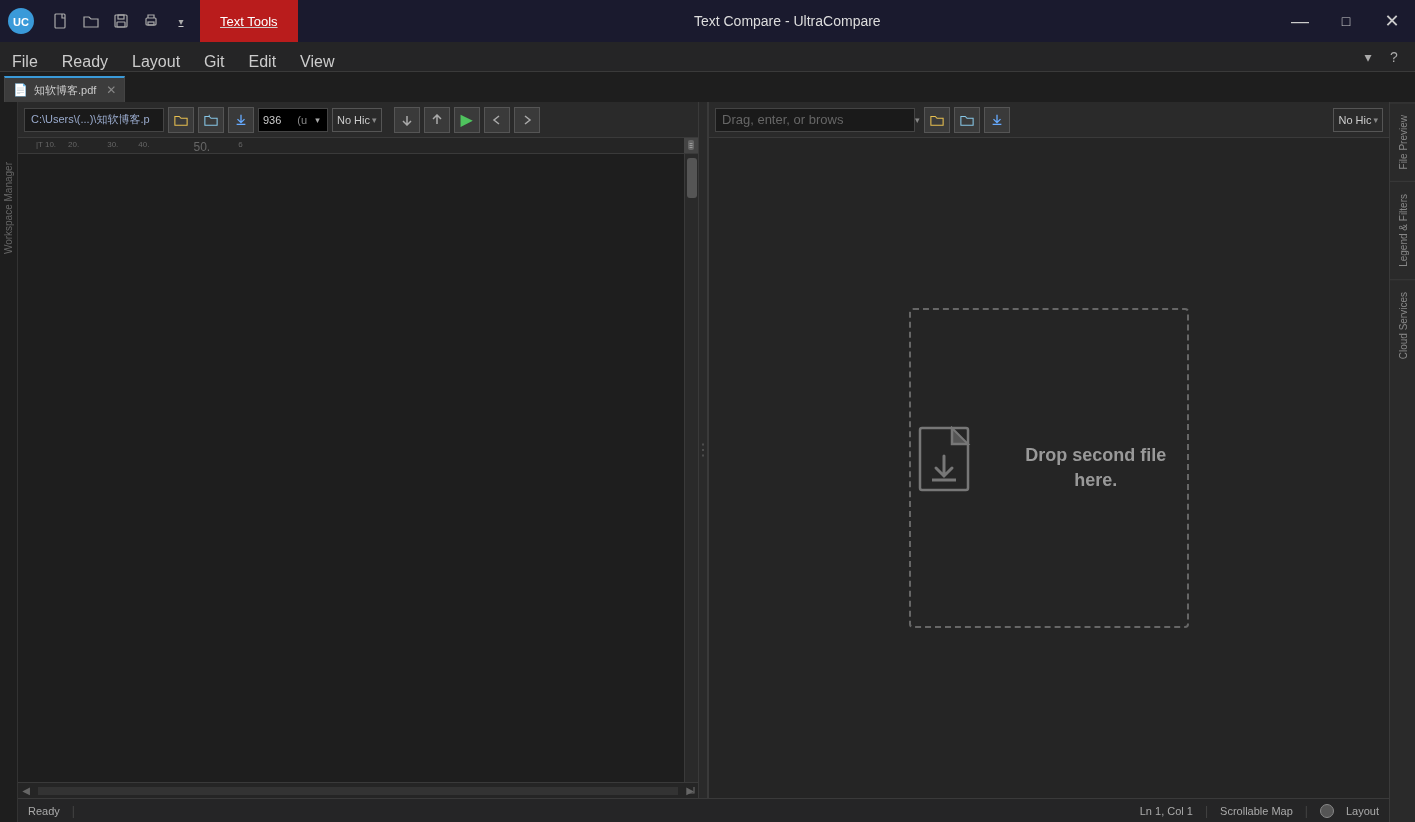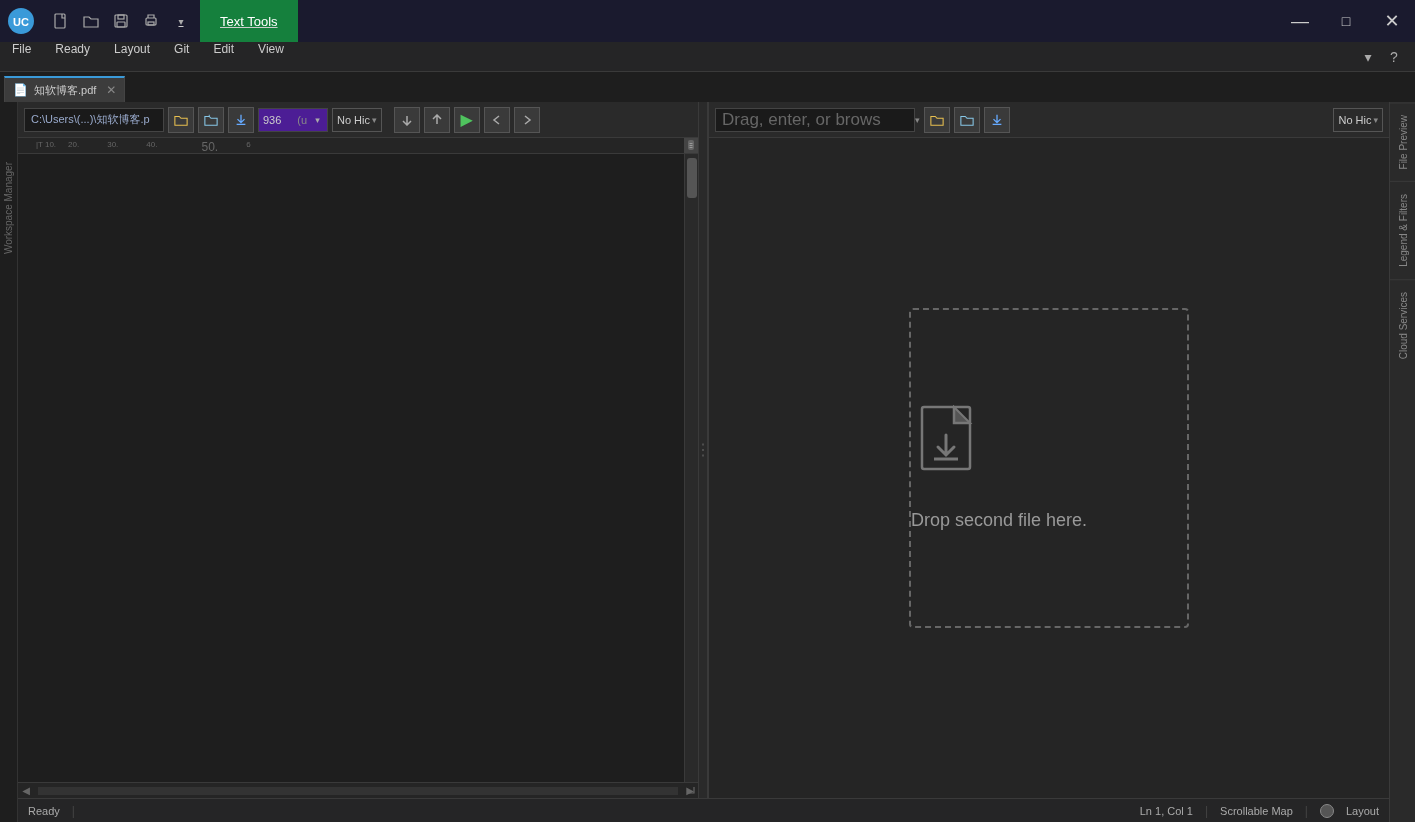--- a/index.html
+++ b/index.html
@@ -55,21 +55,21 @@
       display: flex;
       align-items: center;
       justify-content: center;
       color: #aaa;
       font-size: 16px;
       cursor: pointer;
     }
     #text-tools-tab {
       height: 42px;
       padding: 0 20px;
-      background: #15803d;
+      background: #b91c1c;
       color: #fff;
       display: flex;
       align-items: center;
       font-size: 13px;
       font-weight: 500;
       cursor: pointer;
     }
     #title-center {
       flex: 1;
       text-align: center;
@@ -98,23 +98,23 @@
       background: #252526;
       display: flex;
       align-items: center;
       border-bottom: 1px solid #3a3a3a;
       flex-shrink: 0;
     }
     .menu-item {
       padding: 0 12px;
       height: 100%;
       display: flex;
-      align-items: flex-start;
+      align-items: flex-end;
       color: #ccc;
-      font-size: 12px;
+      font-size: 16px;
       cursor: pointer;
     }
     #menu-bar-right {
       margin-left: auto;
       display: flex;
       align-items: center;
       padding-right: 8px;
     }
     .menu-icon-btn {
       width: 26px;
@@ -278,25 +278,26 @@
       align-items: center;
       justify-content: center;
       background: #252525;
     }
     .drop-zone {
       width: 280px;
       height: 320px;
       border: 2px dashed #666;
       border-radius: 4px;
       display: flex;
-      flex-direction: column;
-      align-items: flex-start;
+      flex-direction: row;
+      align-items: center;
       justify-content: center;
       color: #888;
       gap: 16px;
+      font-weight: bold;
     }
     .drop-icon {
       width: 80px;
       height: 90px;
       display: flex;
       align-items: center;
       justify-content: center;
     }
     .drop-text {
       font-size: 18px;
@@ -435,21 +436,21 @@
       display: flex;
       align-items: center;
       min-width: 140px;
       max-width: 180px;
       overflow: hidden;
       white-space: nowrap;
     }
 
     .count-display {
       height: 24px;
-      background: #4c1d95;
+      background: #000000;
       border: 1px solid #444;
       color: #ccc;
       font-size: 11px;
       padding: 0 4px;
       display: flex;
       align-items: center;
       gap: 8px;
       width: 70px;
     }
   </style>
@@ -491,20 +492,23 @@
           </svg>
       </div>
       <div class="tb-icon">
         <span style="font-size:10px; color:#aaa">▾</span>
       </div>
     </div>
     <div id="text-tools-tab">
       <span>Text Tools</span>
     </div>
   </div>
+  <div id="title-center">
+    <span>Text Compare - UltraCompare</span>
+  </div>
   <div id="window-controls">
     <div class="win-btn">
       <span>—</span>
     </div>
     <div class="win-btn">
       <span style="font-size:14px">□</span>
     </div>
     <div class="win-btn close">
       <span>✕</span>
     </div>
@@ -611,21 +615,21 @@
             </div>
           </div>
         </div>
 
         <div id="ruler">
           <div style="position:absolute;left:18px;top:0;height:16px;display:flex;align-items:flex-end;">
             <div style="display:flex;gap:0;">
               <span style="font-size:8px;color:#666;margin-right:2px;">|T</span>
               <span style="font-size:8px;color:#666;margin-right:12px;">10.</span>
               <span style="font-size:8px;color:#666;margin-right:28px;">20.</span>
-              <span style="font-size:8px;color:#666;margin-right:28px;">30.</span>
+              <span style="font-size:8px;color:#666;margin-right:20px;">30.</span>
               <span style="font-size:8px;color:#666;margin-right:44px;">40.</span>
               <span style="font-size:12px;color:#666;margin-right:28px;">50.</span>
               <span style="font-size:8px;color:#666;">6</span>
             </div>
           </div>
 
           <div style="position:absolute;right:0;top:0;height:16px;width:14px;display:flex;align-items:center;justify-content:center;background:#444;cursor:pointer;">
             <svg width="10" height="14" viewBox="0 0 10 14">
               <rect x="2" y="1" width="6" height="10" rx="2" fill="#666"></rect>
               <rect x="3.5" y="4" width="3" height="1" fill="#999"></rect>
@@ -657,21 +661,21 @@
       </div>
 
       <div id="drag-handle">
         <span class="drag-dots" style="font-size:16px;color:#555">⋮</span>
       </div>
 
       <div id="right-pane">
 
         <div id="right-toolbar">
           <div class="path-display" style="min-width:200px;max-width:300px;">
-            <span style="color:#666;font-size:17px;">Drag, enter, or brows</span>
+            <span style="color:#666;font-size:13px;">Drag, enter, or brows</span>
           </div>
           <span style="font-size:9px;color:#888;margin-left:-4px;">▾</span>
           <div class="toolbar-btn">
             <svg width="14" height="14" viewBox="0 0 16 16">
                 <path d="M1 4h5l2 2h7v8H1z" fill="none" stroke="#e8c050" stroke-width="1.2"></path>
               </svg>
           </div>
           <div class="toolbar-btn">
             <svg width="14" height="14" viewBox="0 0 16 16">
                 <path d="M1 4h5l2 2h7v8H1z" fill="none" stroke="#88c8e8" stroke-width="1.2"></path>

